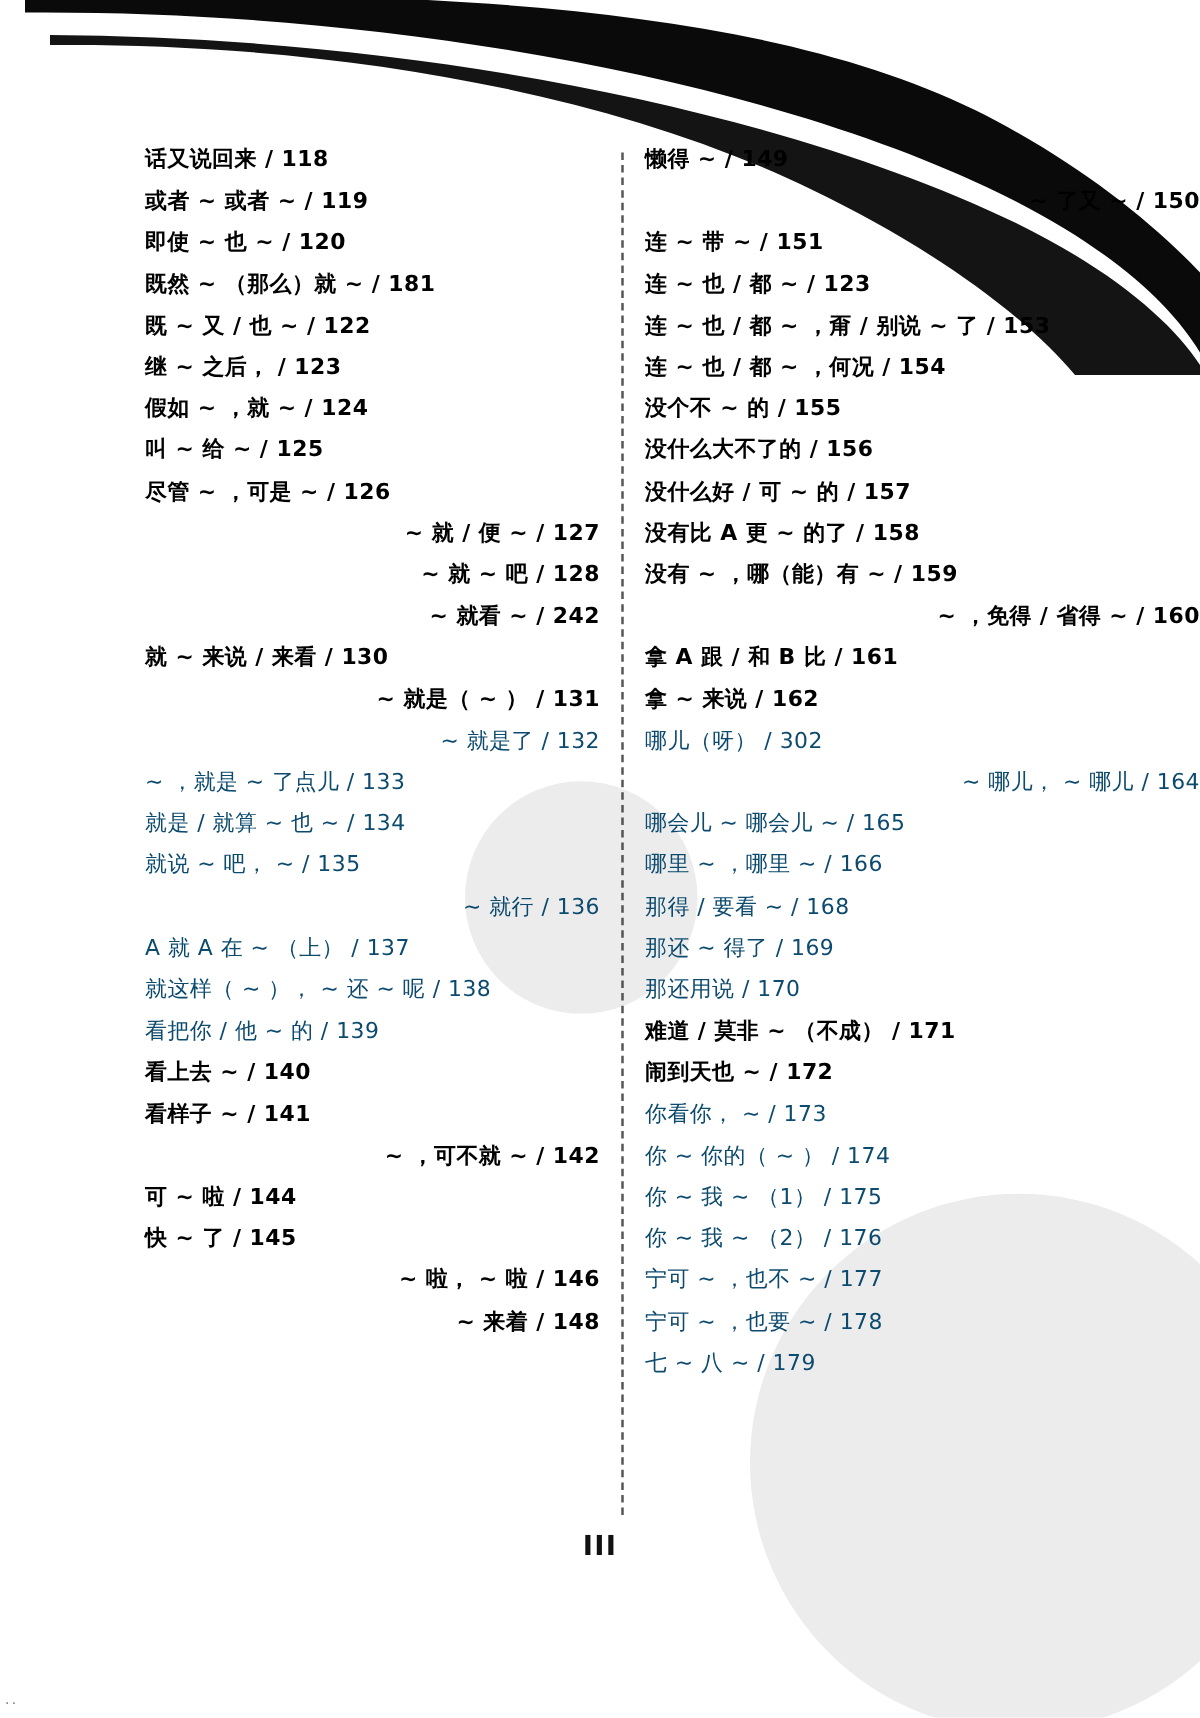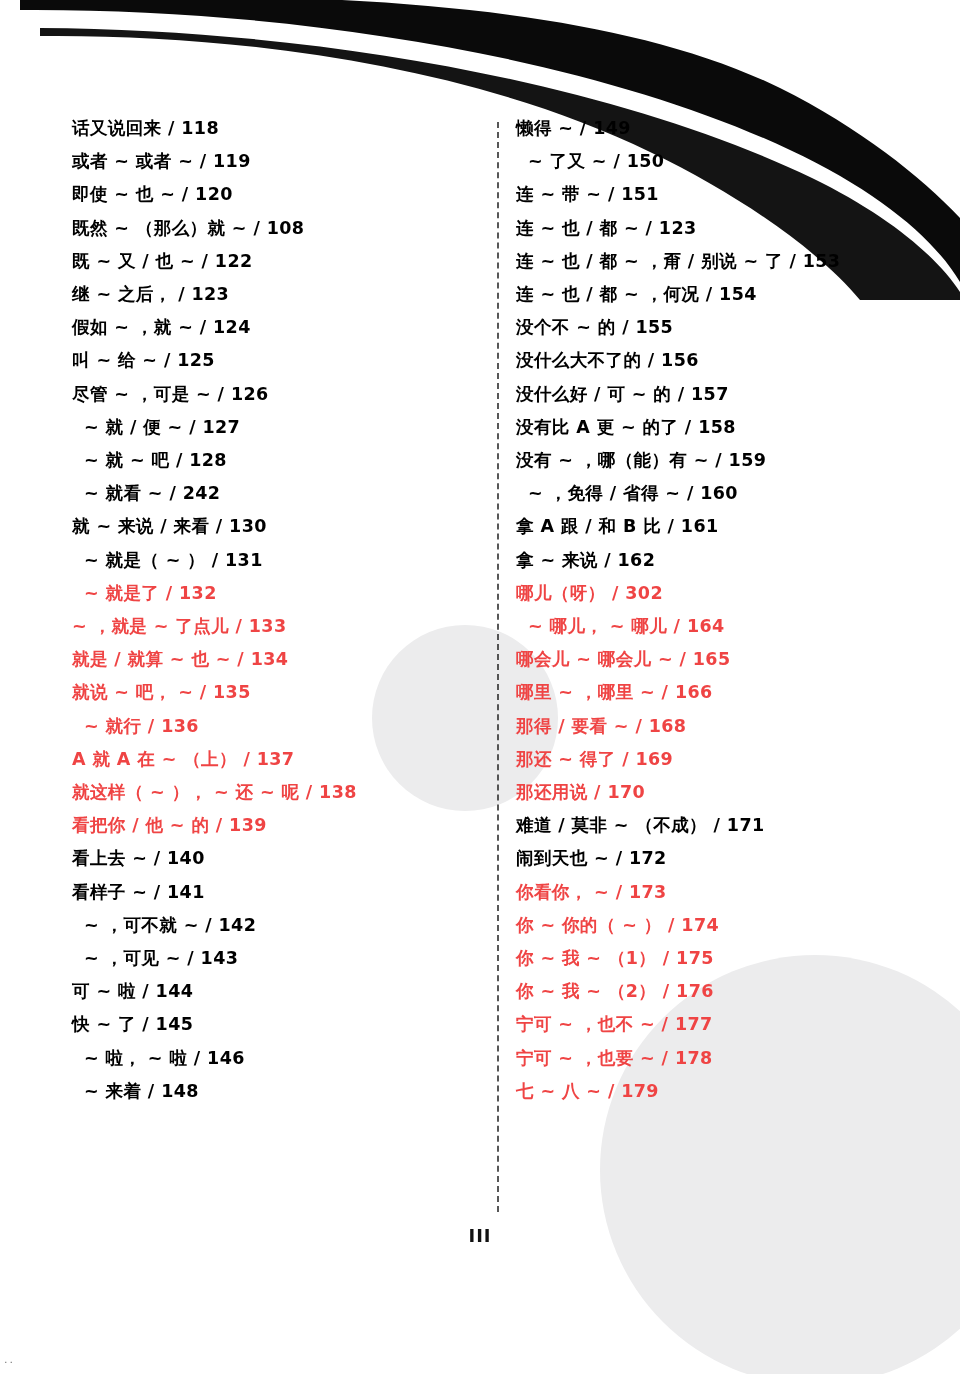--- a/index.html
+++ b/index.html
@@ -61,21 +61,21 @@
     height: 1070px;
     display: flex;
   }
 
   .col {
     box-sizing: border-box;
     position: relative;
   }
   .col-left {
     width: 480px;
-    padding-left: 72px;
+    padding-left: 116px;
   }
   .col-right {
     width: 480px;
     padding-left: 36px;
   }
 
   
   .divider {
     position: absolute;
     left: 497px;
@@ -90,35 +90,36 @@
     font-size: 17.5px;
     line-height: 33.2px;
     white-space: nowrap;
     letter-spacing: .4px;
   }
   .entry.bold {
     font-weight: 700;
     color: #000;
   }
   .entry.normal {
-    font-weight: 700;
-    color: #ef4444;
+    font-weight: 400;
+    color: #0c4a6e;
   }
   .entry.indent {
     padding-left: 12px;
+    text-align: right;
   }
 
   
   .folio {
     position: absolute;
     top: 1225px;
     left: 0;
     width: 960px;
     text-align: center;
-    font-size: 18px;
+    font-size: 22px;
     font-weight: 700;
     letter-spacing: 1px;
     color: #111;
   }
 
   .corner-dots {
     position: absolute;
     left: 4px;
     bottom: 8px;
     font-size: 11px;
@@ -142,21 +143,21 @@
   <div class="blob blob-small"></div>
   <div class="blob blob-large"></div>
 
   <div class="divider"></div>
 
   <div class="content">
     <div class="col col-left">
         <div class="entry bold">话又说回来 / 118</div>
         <div class="entry bold">或者 ~ 或者 ~ / 119</div>
         <div class="entry bold">即使 ~ 也 ~ / 120</div>
-        <div class="entry bold">既然 ~ （那么）就 ~ / 108</div>
+        <div class="entry bold">既然 ~ （那么）就 ~ / 181</div>
         <div class="entry bold">既 ~ 又 / 也 ~ / 122</div>
         <div class="entry bold">继 ~ 之后， / 123</div>
         <div class="entry bold">假如 ~ ，就 ~ / 124</div>
         <div class="entry bold">叫 ~ 给 ~ / 125</div>
         <div class="entry bold">尽管 ~ ，可是 ~ / 126</div>
         <div class="entry bold indent">~ 就 / 便 ~ / 127</div>
         <div class="entry bold indent">~ 就 ~ 吧 / 128</div>
         <div class="entry bold indent">~ 就看 ~ / 242</div>
         <div class="entry bold">就 ~ 来说 / 来看 / 130</div>
         <div class="entry bold indent">~ 就是（ ~ ） / 131</div>
@@ -164,21 +165,20 @@
         <div class="entry normal">~ ，就是 ~ 了点儿 / 133</div>
         <div class="entry normal">就是 / 就算 ~ 也 ~ / 134</div>
         <div class="entry normal">就说 ~ 吧， ~ / 135</div>
         <div class="entry normal indent">~ 就行 / 136</div>
         <div class="entry normal">A 就 A 在 ~ （上） / 137</div>
         <div class="entry normal">就这样（ ~ ）， ~ 还 ~ 呢 / 138</div>
         <div class="entry normal">看把你 / 他 ~ 的 / 139</div>
         <div class="entry bold">看上去 ~ / 140</div>
         <div class="entry bold">看样子 ~ / 141</div>
         <div class="entry bold indent">~ ，可不就 ~ / 142</div>
-        <div class="entry bold indent">~ ，可见 ~ / 143</div>
         <div class="entry bold">可 ~ 啦 / 144</div>
         <div class="entry bold">快 ~ 了 / 145</div>
         <div class="entry bold indent">~ 啦， ~ 啦 / 146</div>
         <div class="entry bold indent">~ 来着 / 148</div>
       </div>
     <div class="col col-right">
         <div class="entry bold">懒得 ~ / 149</div>
         <div class="entry bold indent">~ 了又 ~ / 150</div>
         <div class="entry bold">连 ~ 带 ~ / 151</div>
         <div class="entry bold">连 ~ 也 / 都 ~ / 123</div>

